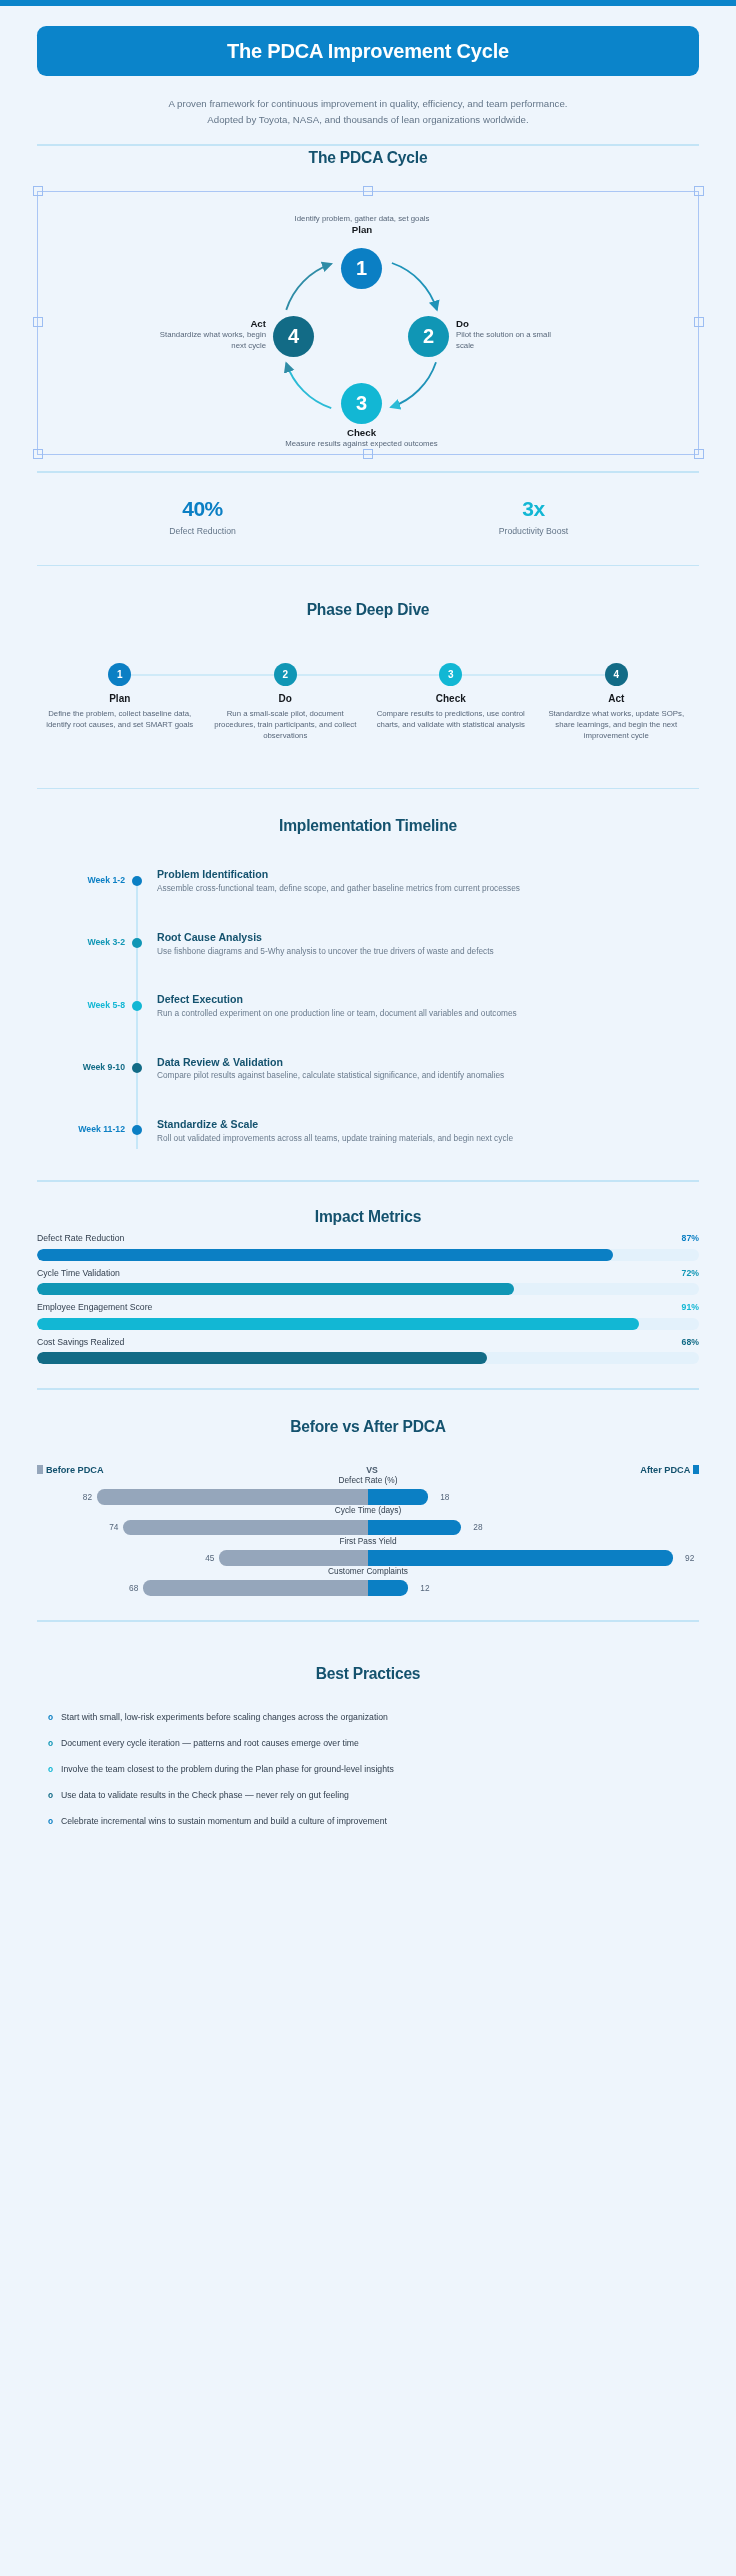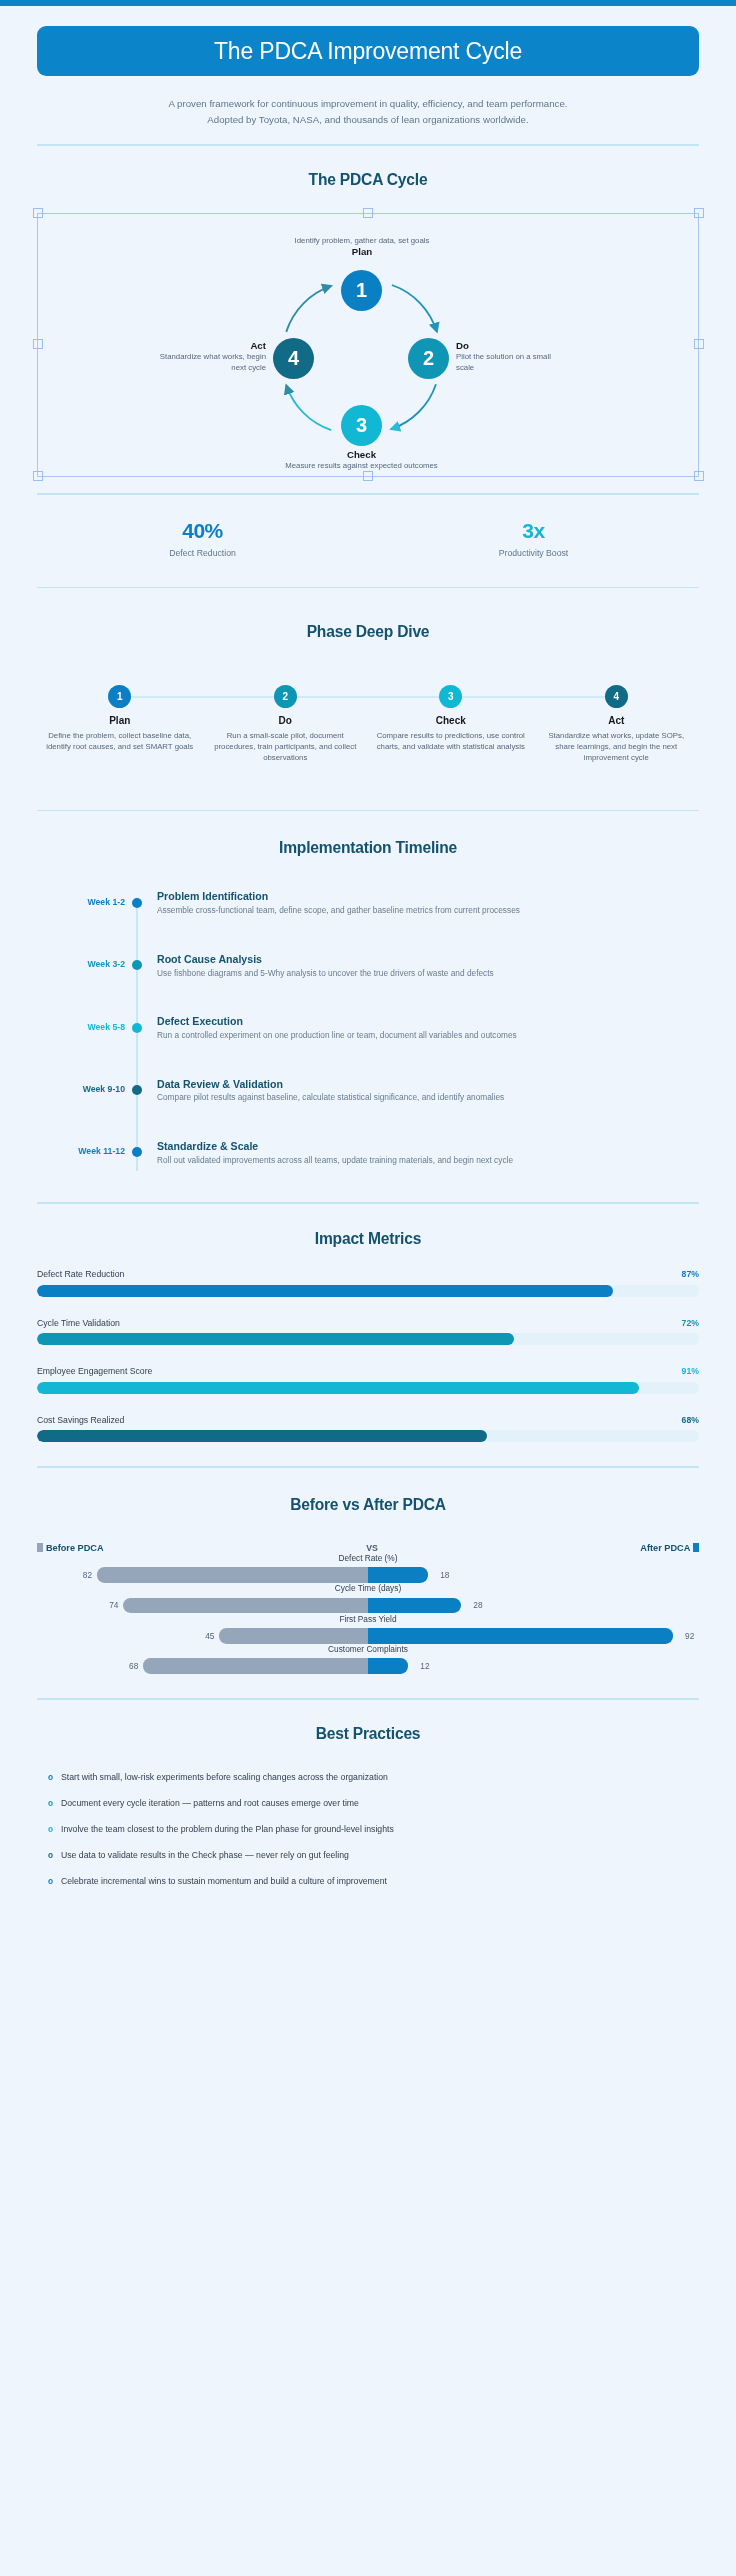--- a/index.html
+++ b/index.html
@@ -17,22 +17,22 @@
   
   .title-banner {
     margin: 20px 0 0 0;
     background: #0b84ca;
     border-radius: 9.2px;
     height: 50px;
     display: flex; align-items: center; justify-content: center;
   }
   .title-banner h1 {
     color: #ffffff;
-    font-size: 23px;
-    font-weight: normal;
+    font-size: 20px;
+    font-weight: bold;
     letter-spacing: -0.2px;
   }
   .subtitle {
     margin-top: 20px;
     text-align: center;
     color: #637588;
     font-size: 9.7px;
     line-height: 15.6px;
   }
   .rule {
@@ -126,21 +126,21 @@
   .tl-dot {
     position: absolute; left: 95px; top: 7.4px;
     width: 10px; height: 10px; border-radius: 50%;
   }
   .tl-body { margin-left: 120px; }
   .tl-title { font-size: 10.6px; font-weight: bold; color: #14526e; }
   .tl-desc { font-size: 8.3px; color: #6a7b8d; margin-top: 1.8px; line-height: 12px; }
 
   
   .impact-sec { margin-top: 26px; }
-  .metric { margin-top: 21px; }
+  .metric { margin-top: 7px; }
   .metric-head { display: flex; justify-content: space-between; align-items: baseline; }
   .metric-label { font-size: 8.7px; color: #33404f; }
   .metric-val { font-size: 8.7px; font-weight: bold; }
   .bar-track {
     margin-top: 5.5px; height: 12px; border-radius: 6.4px;
     background: #e3f1fb; overflow: hidden;
   }
   .bar-fill { height: 100%; border-radius: 6.4px; }
 
   
@@ -163,21 +163,21 @@
   .ba-bar-before {
     height: 15.6px; background: #95a6bb;
     border-radius: 7.4px 0 0 7.4px; margin-left: 4.6px;
   }
   .ba-bar-after {
     height: 15.6px; background: #0b7fc4;
     border-radius: 0 7.4px 7.4px 0; margin-right: 4.6px;
   }
 
   
-  .bp-sec { margin-top: 25px; }
+  .bp-sec { margin-top: 43px; }
   .bp-list { margin-top: 28px; padding-left: 24px; }
   .bp-item {
     position: relative; font-size: 8.7px; color: #33404f;
     margin-bottom: 13px; line-height: 13px;
   }
   .bp-marker {
     position: absolute; left: -13px; top: 0;
     font-size: 8.3px; font-weight: bold;
   }
 </style>
@@ -192,21 +192,21 @@
     <h1>The PDCA Improvement Cycle</h1>
   </div>
 
   <div class="subtitle">
     <div>A proven framework for continuous improvement in quality, efficiency, and team performance.</div>
     <div>Adopted by Toyota, NASA, and thousands of lean organizations worldwide.</div>
   </div>
 
   <div class="rule"></div>
 
-  <div style="margin-top:25px">
+  <div style="margin-top:3px">
     <div class="section-title">The PDCA Cycle</div>
   </div>
 
   <div class="cycle-wrap">
     <div class="selbox">
       <div class="handle h-tl"></div>
       <div class="handle h-tc"></div>
       <div class="handle h-tr"></div>
       <div class="handle h-ml"></div>
       <div class="handle h-mr"></div>

